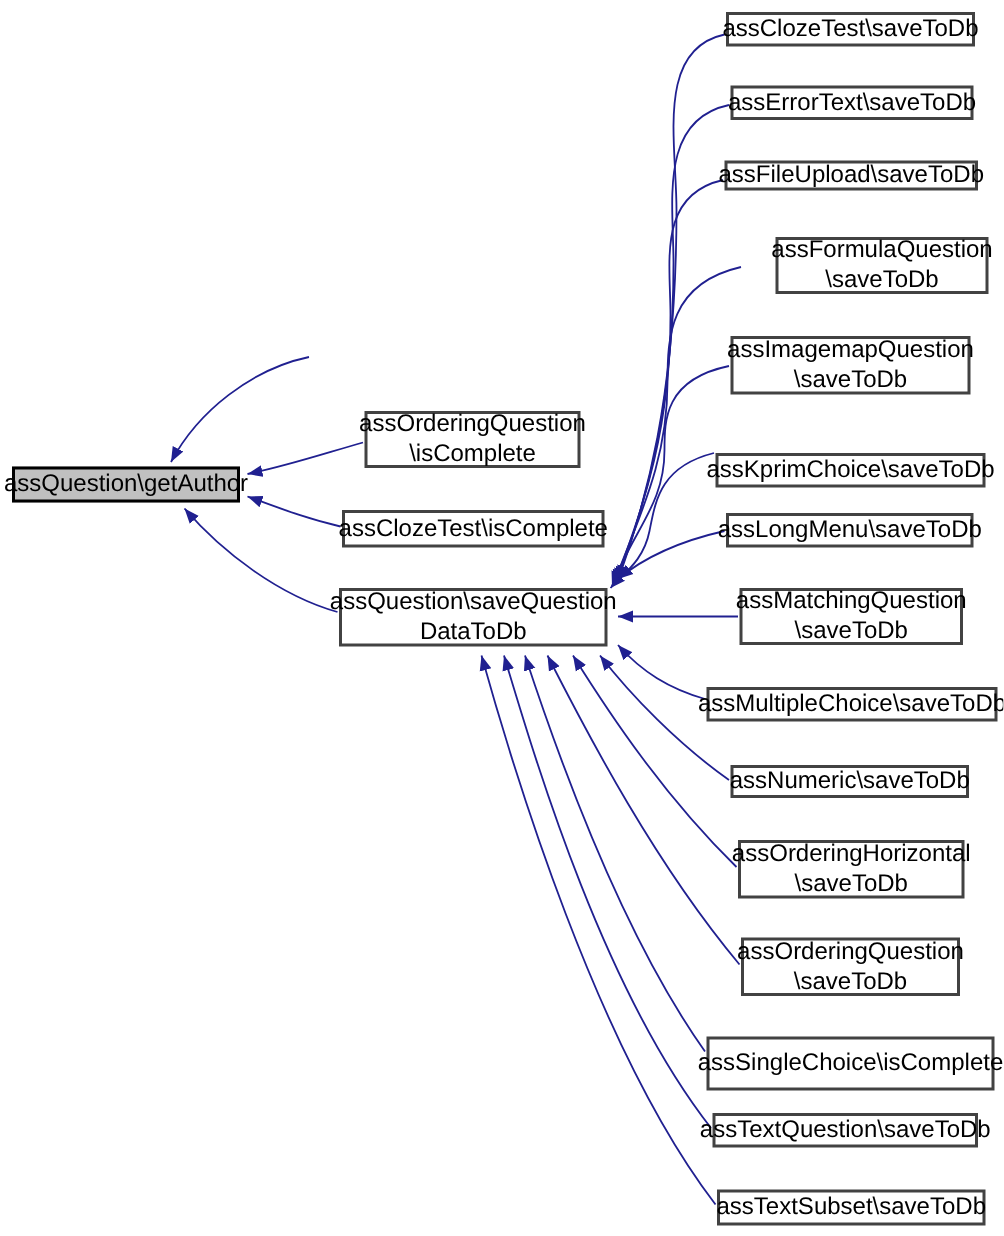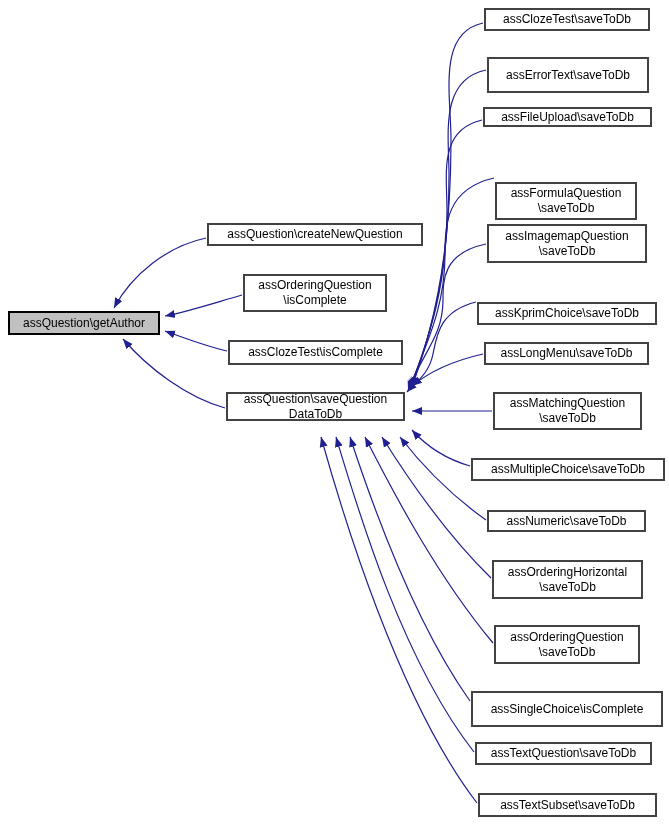--- a/index.html
+++ b/index.html
@@ -24,21 +24,21 @@
   .node {
     position: absolute;
     box-sizing: border-box;
     display: flex;
     align-items: center;
     justify-content: center;
     text-align: center;
     background: #ffffff;
     border: 2px solid #424242;
     color: #000000;
-    font-size: 12px;
+    font-size: 16px;
     line-height: 1.25;
     white-space: pre-line;
     cursor: pointer;
   }
   .node.highlight {
     background: #c0c0c0;
     border-color: #000000;
     cursor: default;
   }
 </style>
@@ -73,31 +73,30 @@
     <path class="edge" marker-end="url(#arrow)" d="M 486 520 C 452 496 421 464 400 437"></path>
     <path class="edge" marker-end="url(#arrow)" d="M 491 578 C 443 531 407 477 382 437"></path>
     <path class="edge" marker-end="url(#arrow)" d="M 493 643 C 437 576 393 492 365 437"></path>
     <path class="edge" marker-end="url(#arrow)" d="M 470 701 C 414 622 372 504 350 437"></path>
     <path class="edge" marker-end="url(#arrow)" d="M 474 752 C 402 660 357 507 336 437"></path>
     <path class="edge" marker-end="url(#arrow)" d="M 477 803 C 398 700 342 512 321 437"></path>
   </svg>
 
   <div class="node highlight" style="left:8px; top:311px; width:152px; height:24px;">assQuestion\getAuthor</div>
 
-  <div class="node" style="left:207px; top:223px; width:216px; height:23px;">assQuestion\createNewQuestion</div>
   <div class="node" style="left:243px; top:274px; width:144px; height:38px;">assOrderingQuestion
 \isComplete</div>
   <div class="node" style="left:228px; top:340px; width:175px; height:25px;">assClozeTest\isComplete</div>
-  <div class="node" style="left:226px; top:392px; width:179px; height:29px;">assQuestion\saveQuestion
+  <div class="node" style="left:226px; top:392px; width:179px; height:39px;">assQuestion\saveQuestion
 DataToDb</div>
 
   <div class="node" style="left:484px; top:8px; width:166px; height:23px;">assClozeTest\saveToDb</div>
-  <div class="node" style="left:487px; top:57px; width:162px; height:36px;">assErrorText\saveToDb</div>
+  <div class="node" style="left:487px; top:57px; width:162px; height:23px;">assErrorText\saveToDb</div>
   <div class="node" style="left:483px; top:107px; width:169px; height:20px;">assFileUpload\saveToDb</div>
-  <div class="node" style="left:495px; top:158px; width:142px; height:38px;margin-top:24px;">assFormulaQuestion
+  <div class="node" style="left:517px; top:158px; width:142px; height:38px;">assFormulaQuestion
 \saveToDb</div>
   <div class="node" style="left:487px; top:224px; width:160px; height:39px;">assImagemapQuestion
 \saveToDb</div>
   <div class="node" style="left:477px; top:302px; width:180px; height:23px;">assKprimChoice\saveToDb</div>
   <div class="node" style="left:484px; top:342px; width:165px; height:23px;">assLongMenu\saveToDb</div>
   <div class="node" style="left:493px; top:392px; width:149px; height:38px;">assMatchingQuestion
 \saveToDb</div>
   <div class="node" style="left:471px; top:458px; width:194px; height:23px;">assMultipleChoice\saveToDb</div>
   <div class="node" style="left:487px; top:510px; width:159px; height:22px;">assNumeric\saveToDb</div>
   <div class="node" style="left:492px; top:560px; width:151px; height:39px;">assOrderingHorizontal

